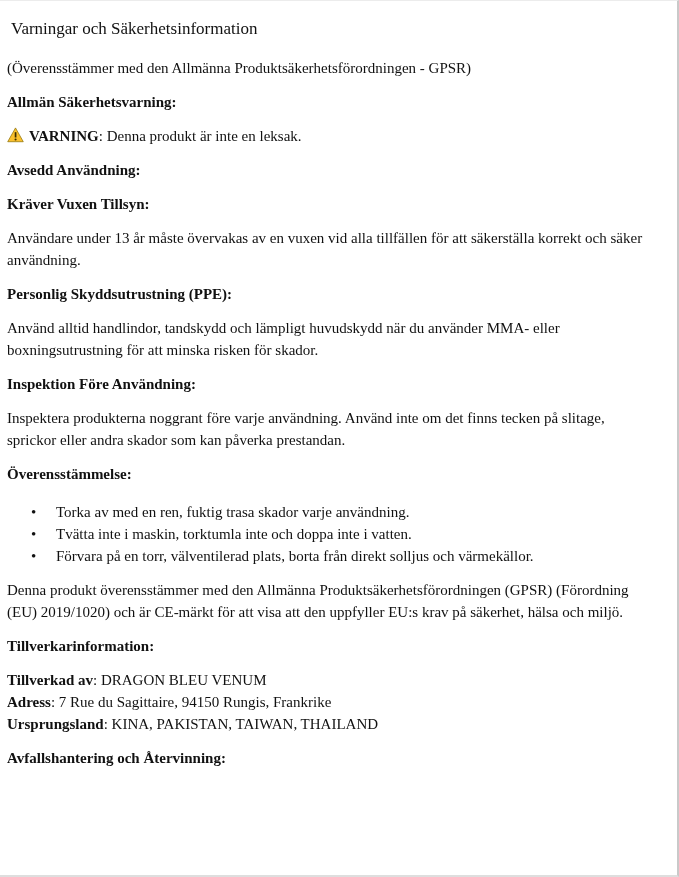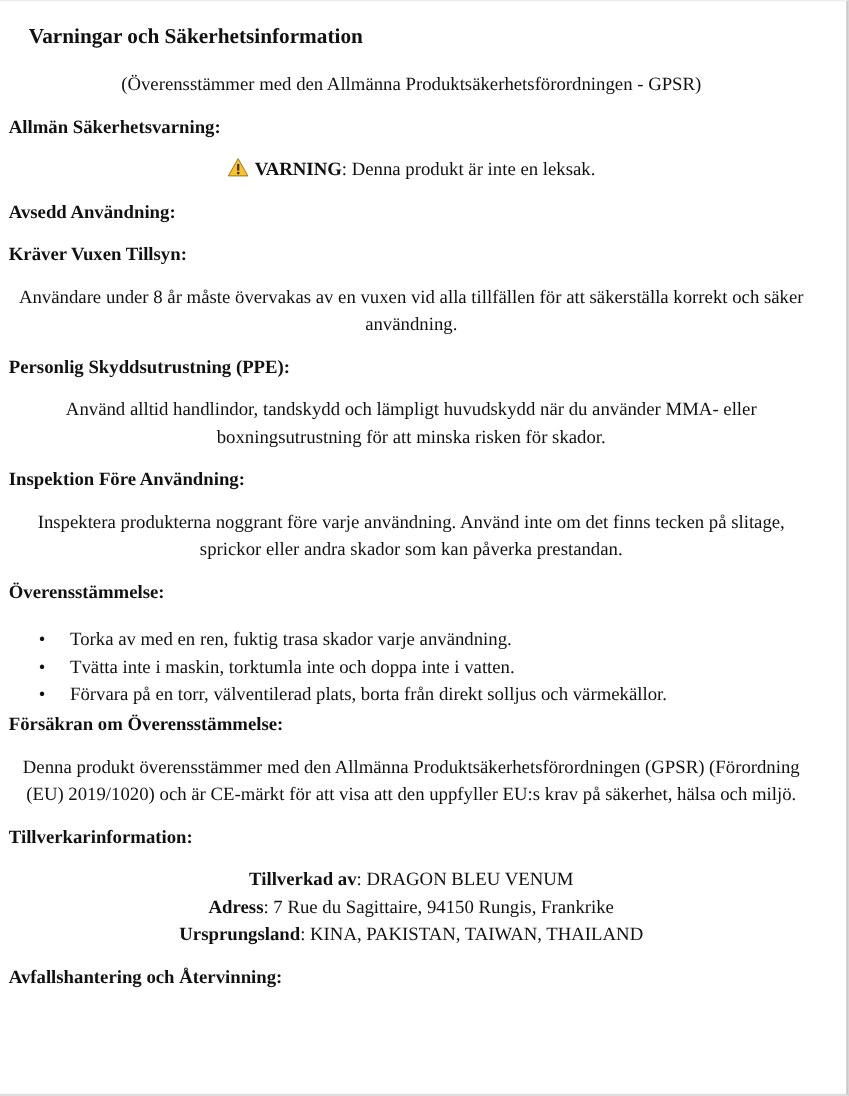--- a/index.html
+++ b/index.html
@@ -13,26 +13,26 @@
     border-top: 1px solid #ececec;
     border-right: 2px solid #c9c9c9;
     border-bottom: 2px solid #dedede;
     overflow: hidden;
   }
   .page { padding: 12px 26px 20px 7px; }
 
   h1 {
     font-size: 17px;
     line-height: 24px;
-    font-weight: bold;
-    margin: 4px 0 0 16px;
+    font-weight: normal;
+    margin: 4px 0 0 4px;
   }
   p, h2, li { font-size: 15px; line-height: 22px; }
   h2 { font-weight: bold; margin: 12px 0; }
-  p  { margin: 12px 0; text-align: center; }
+  p  { margin: 12px 0; }
   .subtitle { margin: 16px 0 12px 0; }
 
   .warning-group { margin: 12px 0; }
   .warning-group p { margin: 0; }
   .warn-icon { display: inline-block; margin-right: 5px; }
   .warn-icon svg { width: 17px; height: 16px; vertical-align: -2px; }
 
   ul.bullets { list-style: none; margin: 16px 0 2px 0; }
   ul.bullets li { display: flex; }
   .bullet-marker {
@@ -65,21 +65,21 @@
           <path d="M12 1 L23 20.5 H1 Z" stroke="#8a6d00" stroke-width="1" fill="#FBC02D"></path>
           <rect x="10.9" y="7" width="2.4" height="7.5" fill="#3a2c00"></rect>
           <circle cx="12.1" cy="17.3" r="1.5" fill="#3a2c00"></circle>
         </svg></span><strong>VARNING</strong><span>: Denna produkt är inte en leksak.</span>
     </p>
   </div>
 
   <h2>Avsedd Användning:</h2>
 
   <h2>Kräver Vuxen Tillsyn:</h2>
-  <p>Användare under 8 år måste övervakas av en vuxen vid alla tillfällen för att säkerställa korrekt och säker användning.</p>
+  <p>Användare under 13 år måste övervakas av en vuxen vid alla tillfällen för att säkerställa korrekt och säker användning.</p>
 
   <h2>Personlig Skyddsutrustning (PPE):</h2>
   <p>Använd alltid handlindor, tandskydd och lämpligt huvudskydd när du använder MMA- eller boxningsutrustning för att minska risken för skador.</p>
 
   <h2>Inspektion Före Användning:</h2>
   <p>Inspektera produkterna noggrant före varje användning. Använd inte om det finns tecken på slitage, sprickor eller andra skador som kan påverka prestandan.</p>
 
   <h2>Överensstämmelse:</h2>
   <ul class="bullets">
     <li>
@@ -89,21 +89,20 @@
     <li>
       <span class="bullet-marker">•</span>
       <span class="bullet-text">Tvätta inte i maskin, torktumla inte och doppa inte i vatten.</span>
     </li>
     <li>
       <span class="bullet-marker">•</span>
       <span class="bullet-text">Förvara på en torr, välventilerad plats, borta från direkt solljus och värmekällor.</span>
     </li>
   </ul>
 
-  <h2 class="tight">Försäkran om Överensstämmelse:</h2>
   <p>Denna produkt överensstämmer med den Allmänna Produktsäkerhetsförordningen (GPSR) (Förordning (EU) 2019/1020) och är CE-märkt för att visa att den uppfyller EU:s krav på säkerhet, hälsa och miljö.</p>
 
   <h2>Tillverkarinformation:</h2>
   <div class="mfr-group">
     <p><strong>Tillverkad av</strong><span>: DRAGON BLEU VENUM</span></p>
     <p><strong>Adress</strong><span>: 7 Rue du Sagittaire, 94150 Rungis, Frankrike</span></p>
     <p><strong>Ursprungsland</strong><span>: KINA, PAKISTAN, TAIWAN, THAILAND</span></p>
   </div>
 
   <h2>Avfallshantering och Återvinning:</h2>

